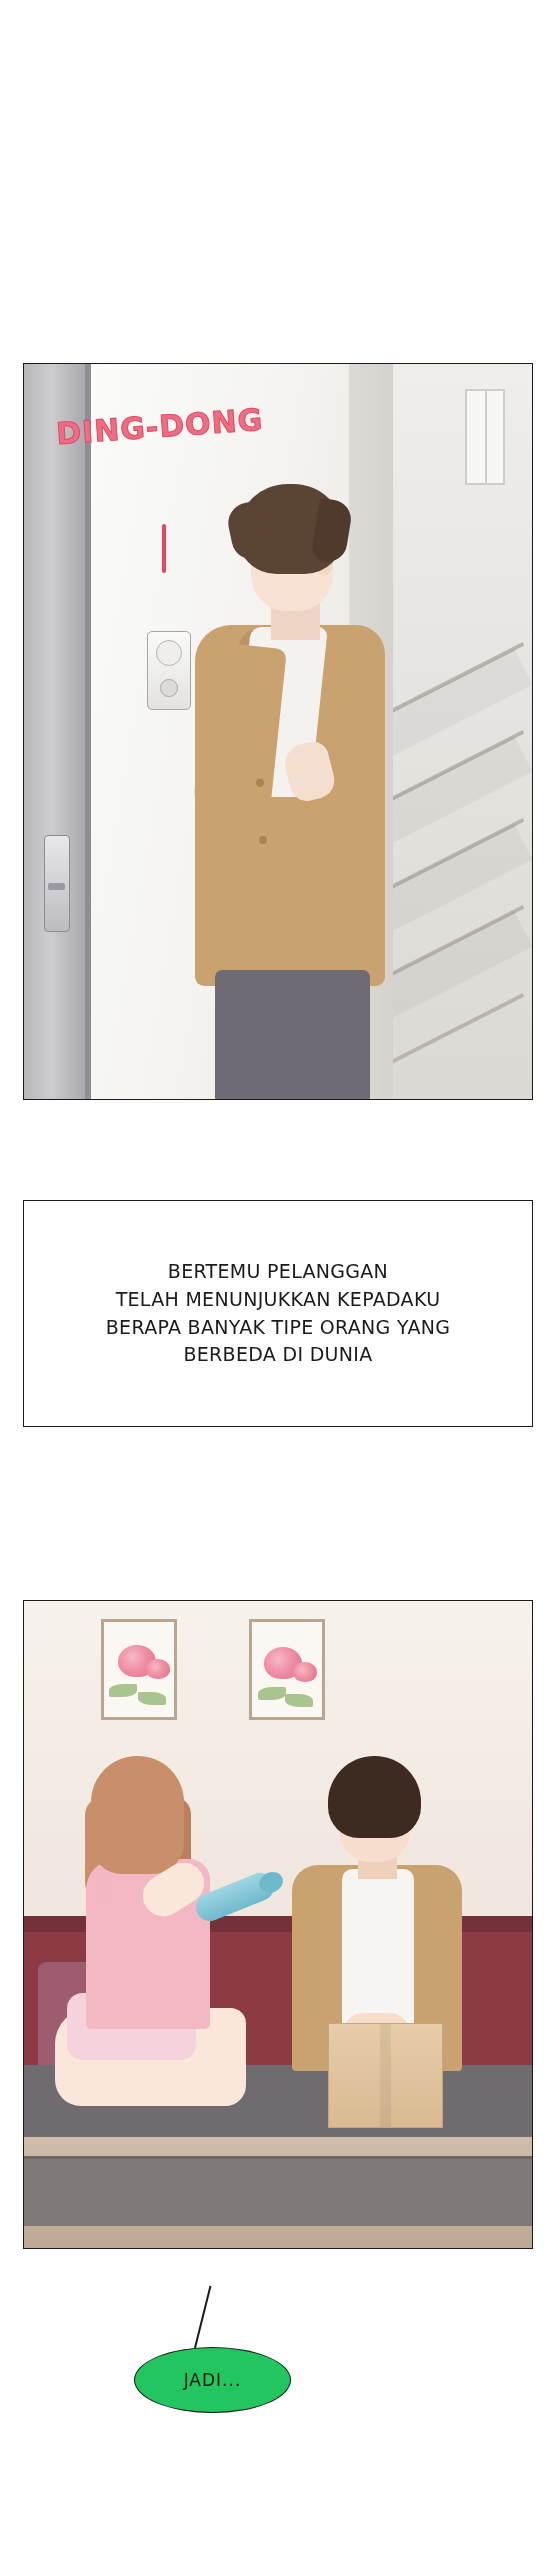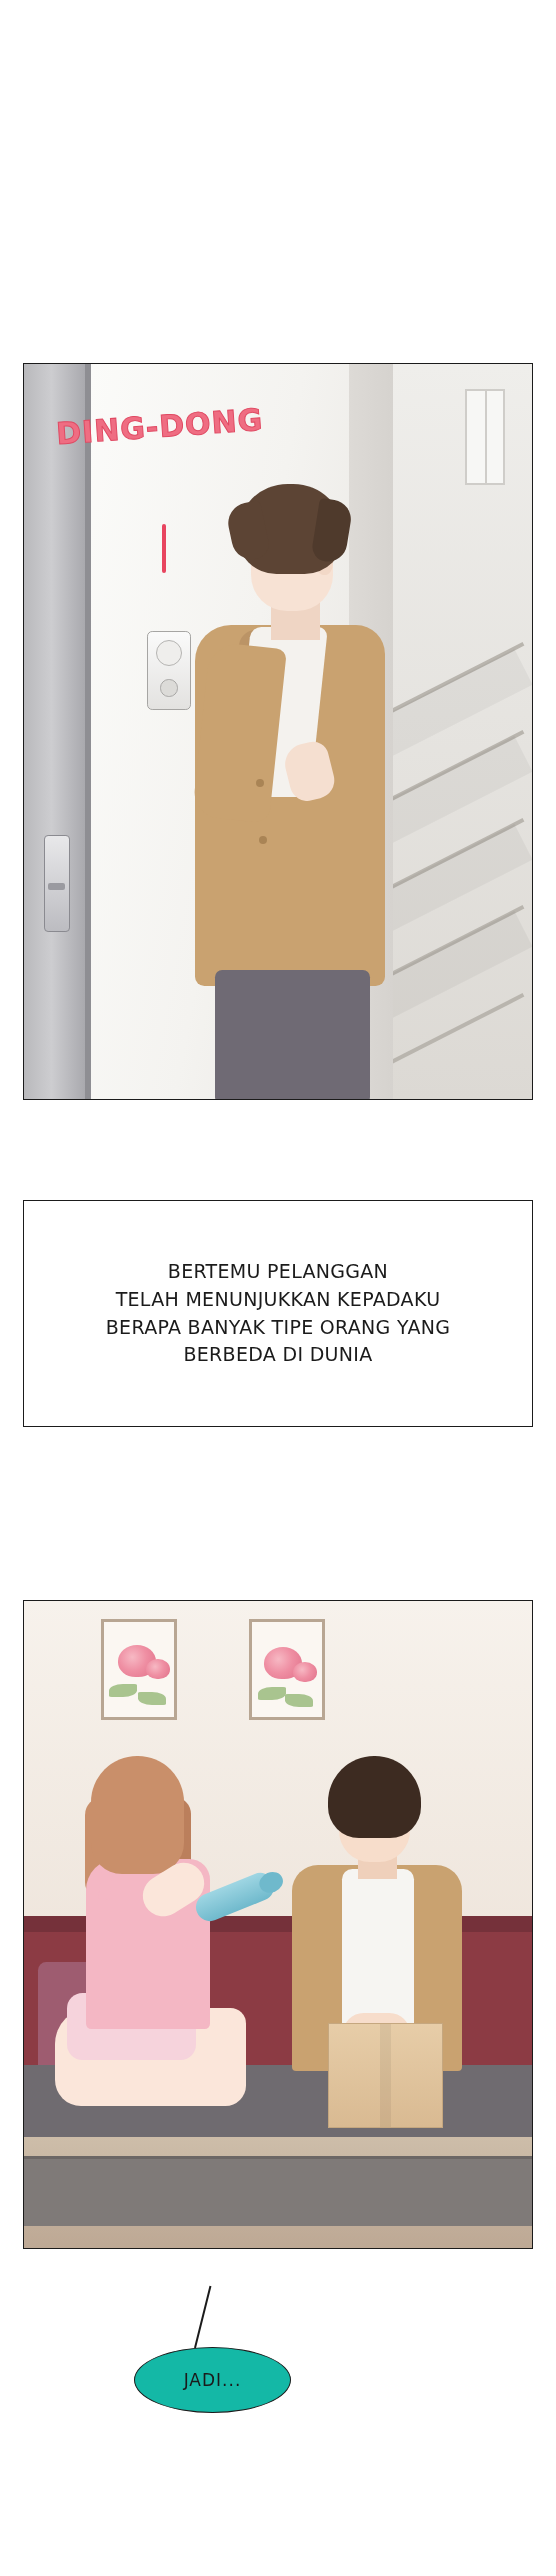--- a/index.html
+++ b/index.html
@@ -446,21 +446,21 @@
     top: 2347px;
     width: 155px;
     height: 82px;
   }
   .bubble {
     position: absolute;
     left: 0; top: 0;
     width: 155px; height: 64px;
     border: 1.5px solid #1b1b1b;
     border-radius: 50%;
-    background: #14b8a6;
+    background: #22c55e;
     display: flex;
     align-items: center;
     justify-content: center;
   }
   .bubble span {
     font-family: "DejaVu Sans", sans-serif;
     font-size: 17px;
     letter-spacing: 1px;
     color: #1b1b1b;
   }

